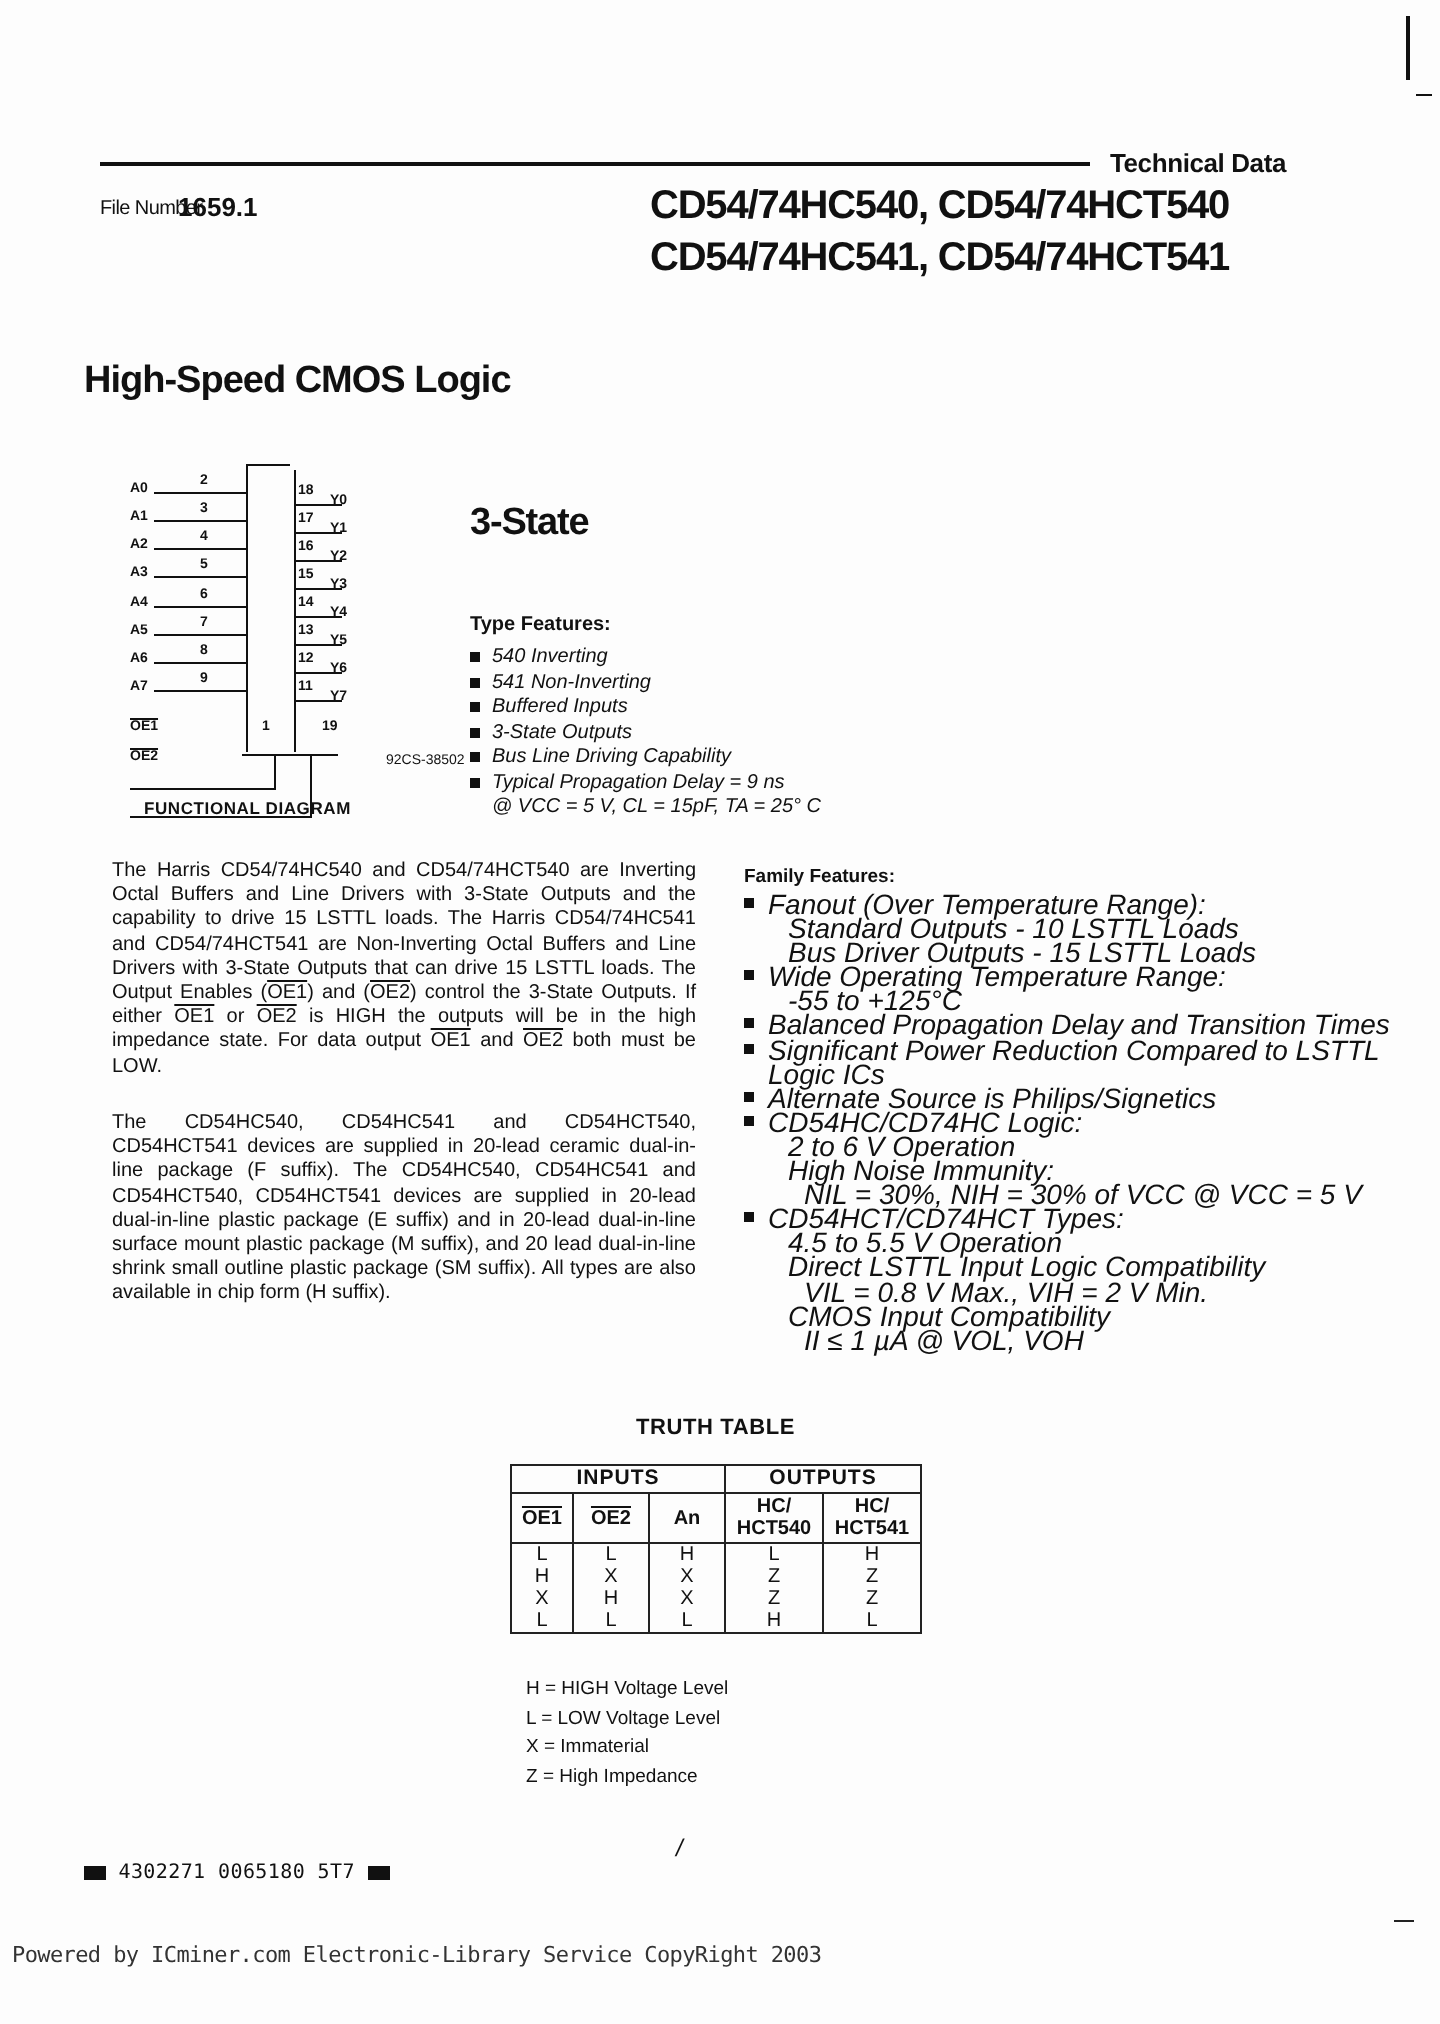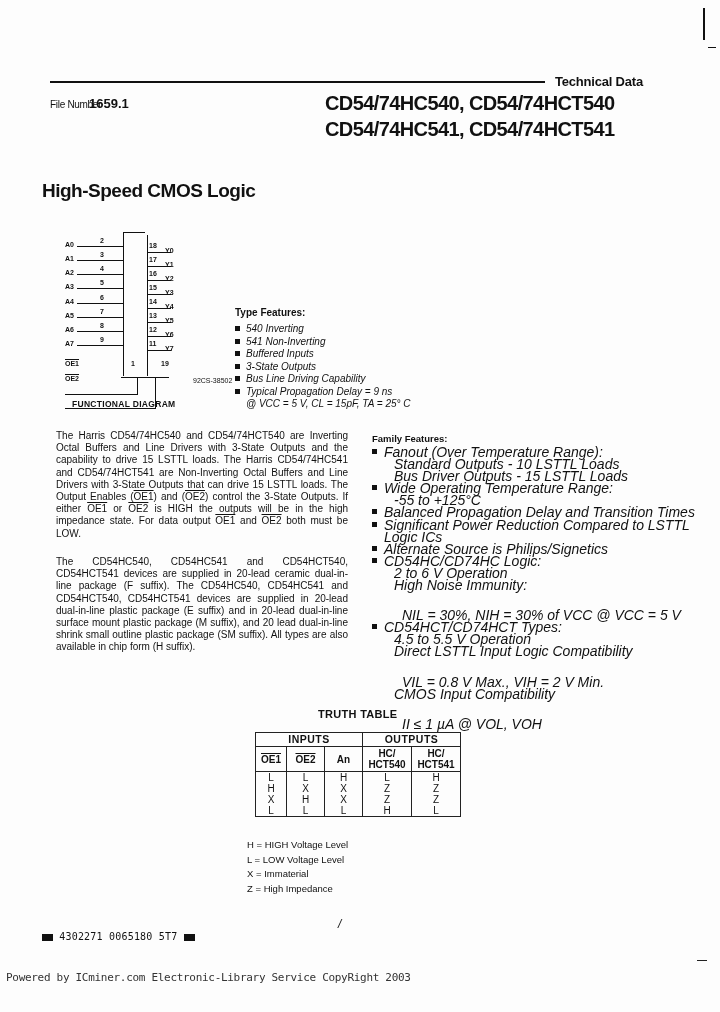--- a/index.html
+++ b/index.html
@@ -38,32 +38,32 @@
   .body-text { left: 56px; width: 292px; font-size: 10px; line-height: 12.2px; text-align: justify; }
   .para1 { top: 430px; }
   .para2 { top: 556px; }
   .ovl { text-decoration: overline; }
 
   .family-title { left: 372px; top: 433px; font-size: 9.5px; font-weight: bold; }
   .family-list { left: 372px; top: 446px; font-size: 14px; font-style: italic; }
   .family-list .row { height: 12.1px; line-height: 12.1px; position: relative; white-space: nowrap; }
   .family-list .b { padding-left: 12px; }
   .family-list .s1 { padding-left: 22px; }
-  .family-list .s2 { padding-left: 30px; margin-top: 18px; }
+  .family-list .s2 { padding-left: 30px; }
   .family-list .bullet { top: 3px; width: 5px; height: 5px; }
 
   .truth-title { left: 318px; top: 708px; font-size: 11px; font-weight: bold; letter-spacing: 0.3px; }
   table.truth { position: absolute; left: 255px; top: 732px; border-collapse: collapse; font-size: 10px; }
   table.truth td, table.truth th { border: 1px solid #222; padding: 0; text-align: center; height: 11px; line-height: 11px; }
   table.truth th { font-weight: bold; text-align: center; }
   table.truth .grp { height: 13px; font-size: 10.5px; letter-spacing: 0.5px; }
   table.truth .hdr { height: 24px; }
   table.truth tbody td { border-top: none; border-bottom: none; font-size: 10px; }
   table.truth tbody tr:last-child td { border-bottom: 1px solid #222; }
-  .legend { left: 247px; top: 838px; font-size: 9.5px; line-height: 14.5px; }
+  .legend { left: 263px; top: 838px; font-size: 9.5px; line-height: 14.5px; }
 
   .barcode { left: 42px; top: 931px; font-family: "DejaVu Sans Mono", monospace; font-size: 10px; letter-spacing: 0.2px; }
   .bar-block { display: inline-block; width: 11px; height: 7px; background: #111; vertical-align: middle; }
   .page-mark { left: 338px; top: 917px; font-size: 12px; font-style: italic; }
   .footer { left: 6px; top: 971px; font-family: "DejaVu Sans Mono", monospace; font-size: 11px; color: #333; letter-spacing: -0.3px; }
   .footer-dash { left: 697px; top: 960px; width: 10px; height: 1px; background: #222; }
 </style>
 </head>
 <body>
 
@@ -146,20 +146,21 @@
 
   <span class="txt ovl" style="left:0;top:128px;">OE1</span>
   <span class="txt" style="left:66px;top:128px;">1</span>
   <span class="txt" style="left:96px;top:128px;">19</span>
   <span class="txt ovl" style="left:0;top:143px;">OE2</span>
   <span class="txt" style="left:128px;top:145px;font-weight:normal;">92CS-38502</span>
 </div>
 <div class="abs diagram-label">FUNCTIONAL DIAGRAM</div>
 
 <div class="abs product-title">
+  <div>3-State</div>
 </div>
 <div class="abs type-features-title">Type Features:</div>
 <ul class="abs type-features">
   <li><span class="bullet"></span><span>540 Inverting</span></li>
   <li><span class="bullet"></span><span>541 Non-Inverting</span></li>
   <li><span class="bullet"></span><span>Buffered Inputs</span></li>
   <li><span class="bullet"></span><span>3-State Outputs</span></li>
   <li><span class="bullet"></span><span>Bus Line Driving Capability</span></li>
   <li><span class="bullet"></span><span>Typical Propagation Delay = 9 ns</span></li>
   <li class="tf-sub" style="padding-left:11px;">@ VCC = 5 V, CL = 15pF, TA = 25° C</li>

